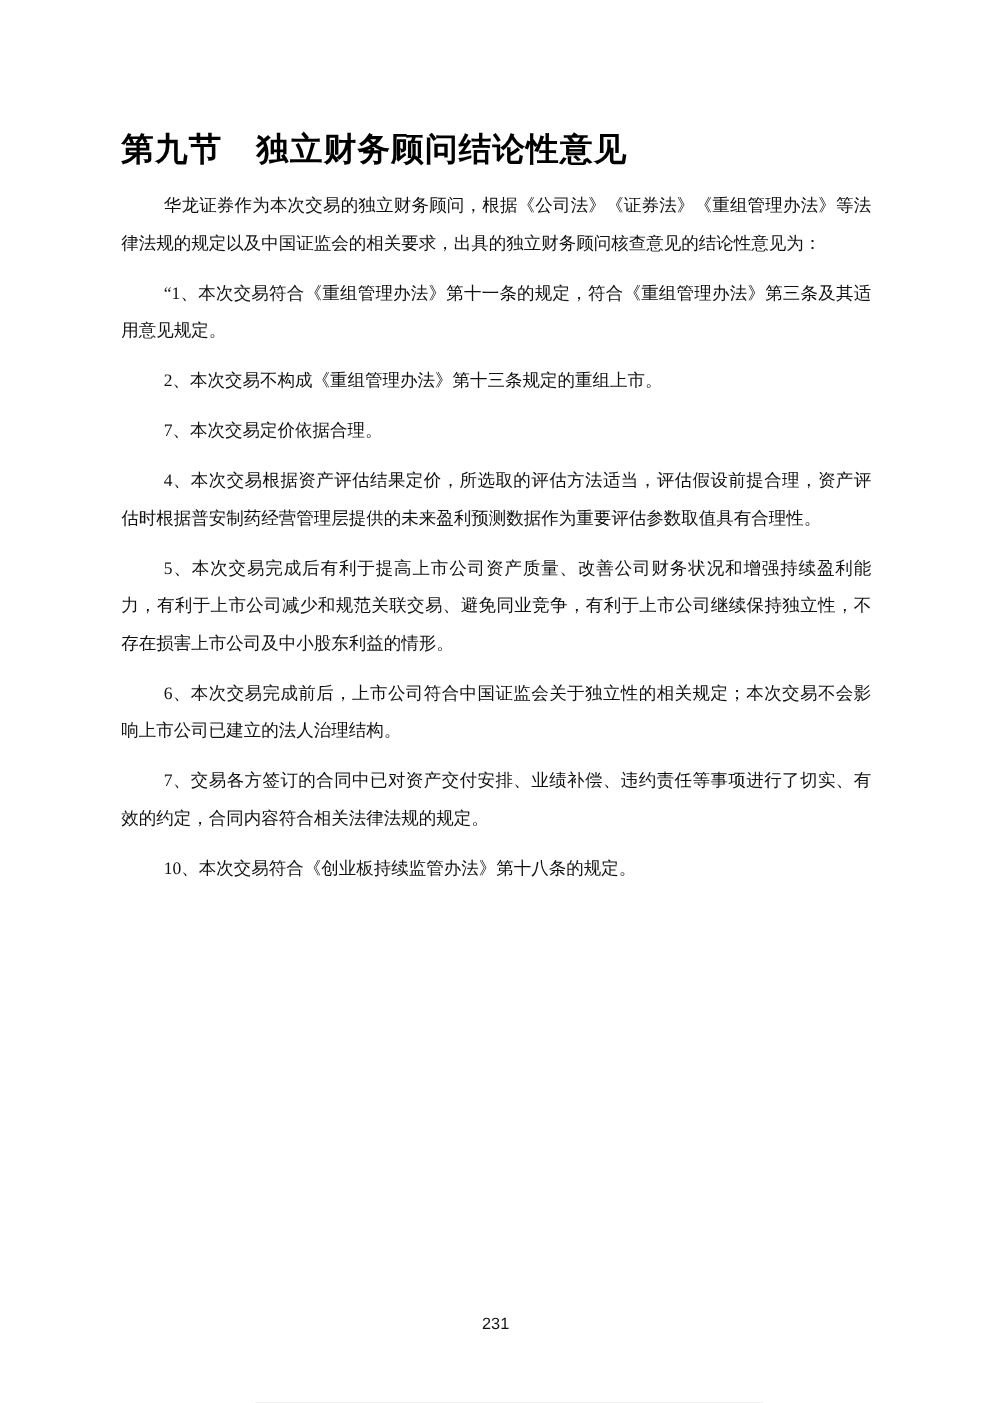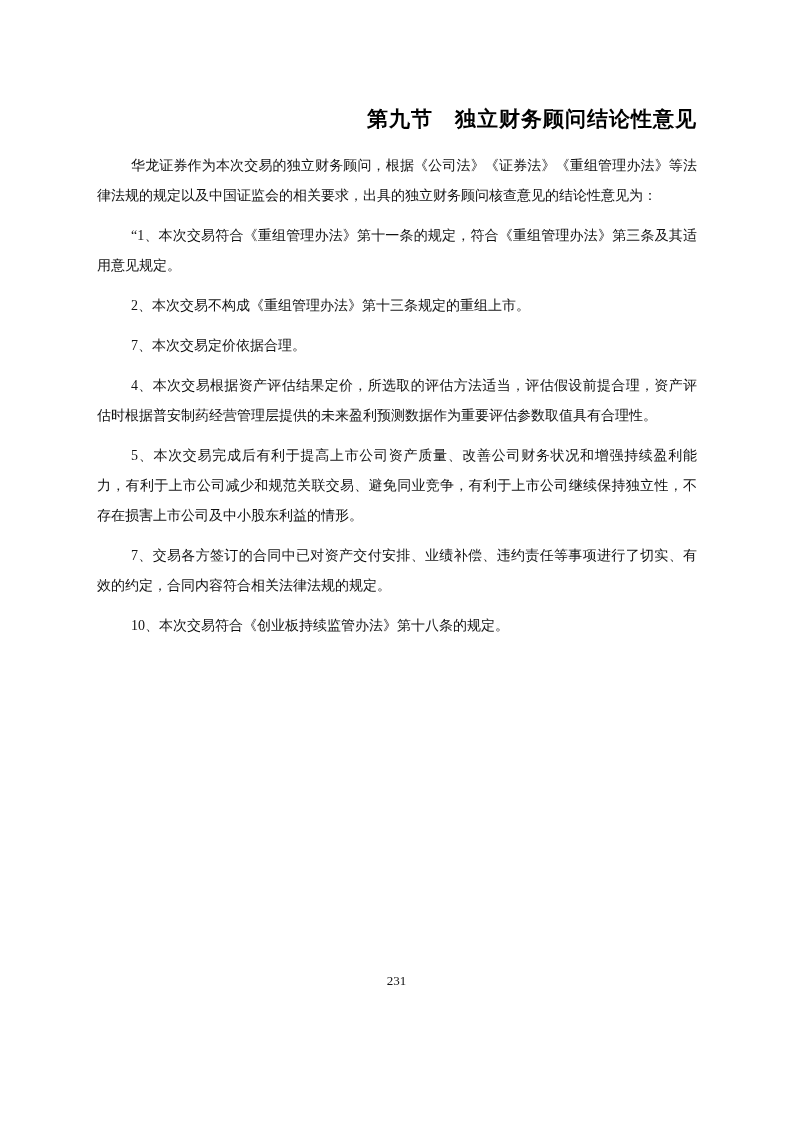--- a/index.html
+++ b/index.html
@@ -18,56 +18,57 @@
   }
   .content {
     position: absolute;
     left: 97px;
     top: 103px;
     width: 600px;
   }
   .title {
     font-family: "Liberation Sans", "DejaVu Sans", sans-serif;
     font-weight: bold;
-    font-size: 21px;
+    font-size: 26px;
     line-height: 32px;
-    text-align: right;
+    text-align: left;
     letter-spacing: 1px;
     margin: 0 0 16px 0;
     color: #000000;
   }
   .para {
     font-family: "Liberation Serif", "DejaVu Serif", serif;
     font-size: 14px;
     line-height: 30px;
     text-align: justify;
     text-justify: inter-ideograph;
     text-indent: 34px;
     margin: 0 0 10px 0;
   }
   .page-number {
     position: absolute;
     left: 0;
     right: 0;
-    top: 973px;
+    top: 1051px;
     text-align: center;
-    font-family: Liberation Serif, serif;
+    font-family: Liberation Sans, sans-serif;
     font-size: 13px;
     color: #111111;
   }
 </style>
 </head>
 <body>
 
 <div class="page">
   <div class="content">
     <h1 class="title">第九节　独立财务顾问结论性意见</h1>
     <p class="para">华龙证券作为本次交易的独立财务顾问，根据《公司法》《证券法》《重组管理办法》等法律法规的规定以及中国证监会的相关要求，出具的独立财务顾问核查意见的结论性意见为：</p>
     <p class="para">“1、本次交易符合《重组管理办法》第十一条的规定，符合《重组管理办法》第三条及其适用意见规定。</p>
     <p class="para">2、本次交易不构成《重组管理办法》第十三条规定的重组上市。</p>
     <p class="para">7、本次交易定价依据合理。</p>
     <p class="para">4、本次交易根据资产评估结果定价，所选取的评估方法适当，评估假设前提合理，资产评估时根据普安制药经营管理层提供的未来盈利预测数据作为重要评估参数取值具有合理性。</p>
     <p class="para">5、本次交易完成后有利于提高上市公司资产质量、改善公司财务状况和增强持续盈利能力，有利于上市公司减少和规范关联交易、避免同业竞争，有利于上市公司继续保持独立性，不存在损害上市公司及中小股东利益的情形。</p>
+    <p class="para">6、本次交易完成前后，上市公司符合中国证监会关于独立性的相关规定；本次交易不会影响上市公司已建立的法人治理结构。</p>
     <p class="para">7、交易各方签订的合同中已对资产交付安排、业绩补偿、违约责任等事项进行了切实、有效的约定，合同内容符合相关法律法规的规定。</p>
     <p class="para">10、本次交易符合《创业板持续监管办法》第十八条的规定。</p>
   </div>
   <div class="page-number">231</div>
 </div>
 
 </body></html>

